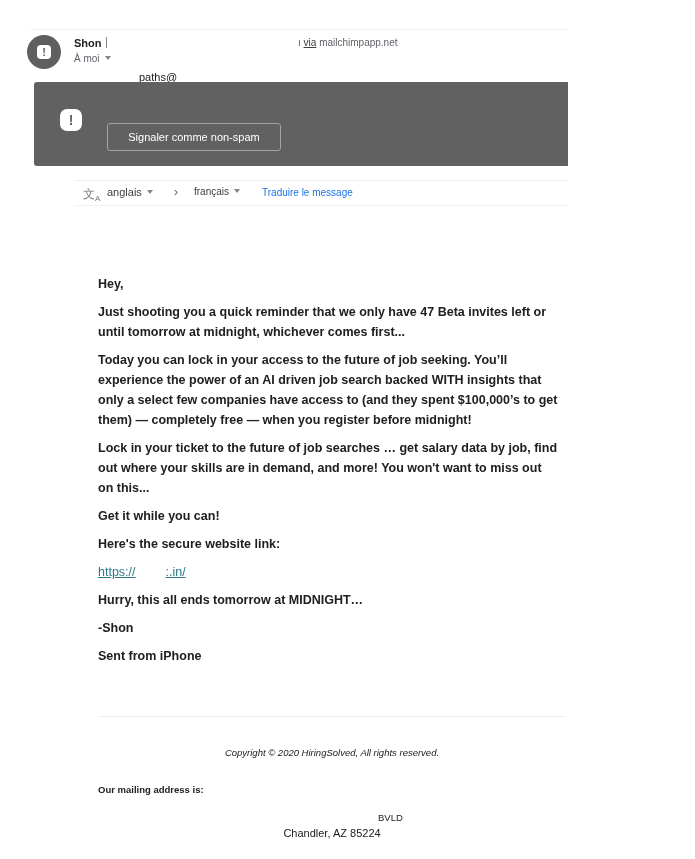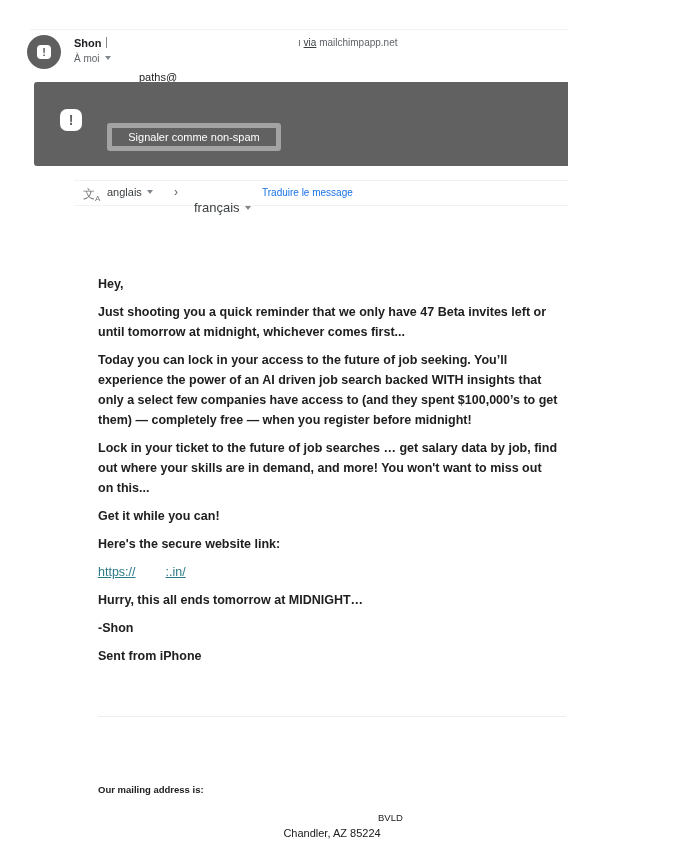--- a/index.html
+++ b/index.html
@@ -16,28 +16,28 @@
     .sender-via { position: absolute; left: 271px; top: 2px; font-size: 10px; color: #5f6368; white-space: nowrap; }
     .sender-via u { color: #3c4043; }
     .recipient { position: absolute; left: 47px; top: 18px; font-size: 10px; color: #5f6368; white-space: nowrap; }
     .caret { display:inline-block; width:0; height:0; border-left:3px solid transparent; border-right:3px solid transparent; border-top:4px solid #80868b; margin-left:5px; vertical-align:2px; }
 
     .spam-banner { position: absolute; left: 34px; top: 82px; width: 560px; height: 84px; background: #616161; border-radius: 3px; }
     .spam-icon { position: absolute; left: 26px; top: 27px; width: 22px; height: 22px; background: #fff; border-radius: 7px; display:flex; align-items:center; justify-content:center; color:#616161; font-weight:bold; font-size:14px; }
     .spam-text { position: absolute; left: 73px; top: 14px; font-size: 10.5px; color: #ffffff; white-space: nowrap; }
     .spam-text b { font-weight: bold; }
     .spam-text span.rest { color: #e8e8e8; }
-    .not-spam-btn { position: absolute; left: 73px; top: 41px; width: 174px; height: 28px; border: 5px solid #a3a3a3; border-radius: 3px; background: transparent; color: #ffffff; font-size: 11px; font-family: "Liberation Sans", sans-serif; display:flex; align-items:center; justify-content:center; box-sizing: border-box; }
+    .not-spam-btn { position: absolute; left: 73px; top: 41px; width: 174px; height: 28px; border: 1px solid #a3a3a3; border-radius: 3px; background: transparent; color: #ffffff; font-size: 11px; font-family: "Liberation Sans", sans-serif; display:flex; align-items:center; justify-content:center; box-sizing: border-box; }
 
     .translate-bar { position: absolute; left: 74px; top: 180px; width: 494px; height: 26px; border-top: 1px solid #f1f1f1; border-bottom: 1px solid #f1f1f1; box-sizing: border-box; }
     .tr-icon { position: absolute; left: 9px; top: 5px; font-size: 12px; color: #777; }
     .tr-icon sub { font-size: 8px; }
     .lang-from { position: absolute; left: 33px; top: 5px; font-size: 11px; color: #3c4043; white-space: nowrap; }
     .tr-arrow { position: absolute; left: 100px; top: 4px; font-size: 12px; color: #5f6368; }
-    .lang-to { position: absolute; left: 120px; top: 19px; font-size: 13px; color: #3c4043; white-space: nowrap; }
+    .lang-to { position: absolute; left: 120px; top: 5px; font-size: 10px; color: #3c4043; white-space: nowrap; }
     .translate-link { position: absolute; left: 188px; top: 6px; font-size: 10px; color: #1a73e8; white-space: nowrap; }
 
     .body { position: absolute; left: 98px; top: 274px; width: 460px; color: #202020; font-size: 12.5px; font-weight: bold; line-height: 20px; }
     .body p { margin: 0 0 8px 0; }
     .body a { color: #2c7a88; font-weight: normal; text-decoration: underline; }
     .link-gap { display:inline-block; width: 30px; }
 
     .footer-rule { position: absolute; left: 98px; top: 716px; width: 468px; height: 1px; background: #eeeeee; }
     .copyright { position: absolute; left: 98px; top: 747px; width: 468px; text-align: center; font-size: 9.5px; font-style: italic; color: #202020; }
     .mailing-label { position: absolute; left: 98px; top: 784px; width: 468px; text-align: left; font-size: 9.5px; font-weight: bold; color: #202020; }
@@ -80,16 +80,17 @@
     <p>Lock in your ticket to the future of job searches … get salary data by job, find out where your skills are in demand, and more! You won't want to miss out on this...</p>
     <p>Get it while you can!</p>
     <p>Here's the secure website link:</p>
     <p><a><span>https://</span><span class="link-gap"></span><span>:.in/</span></a></p>
     <p>Hurry, this all ends tomorrow at MIDNIGHT…</p>
     <p>-Shon</p>
     <p>Sent from iPhone</p>
   </div>
 
   <div class="footer-rule"></div>
+  <div class="copyright">Copyright © 2020 HiringSolved, All rights reserved.</div>
   <div class="mailing-label">Our mailing address is:</div>
   <div class="addr-line1">BVLD</div>
   <div class="addr-line2">Chandler, AZ 85224</div>
 </div>
 
 </body></html>

